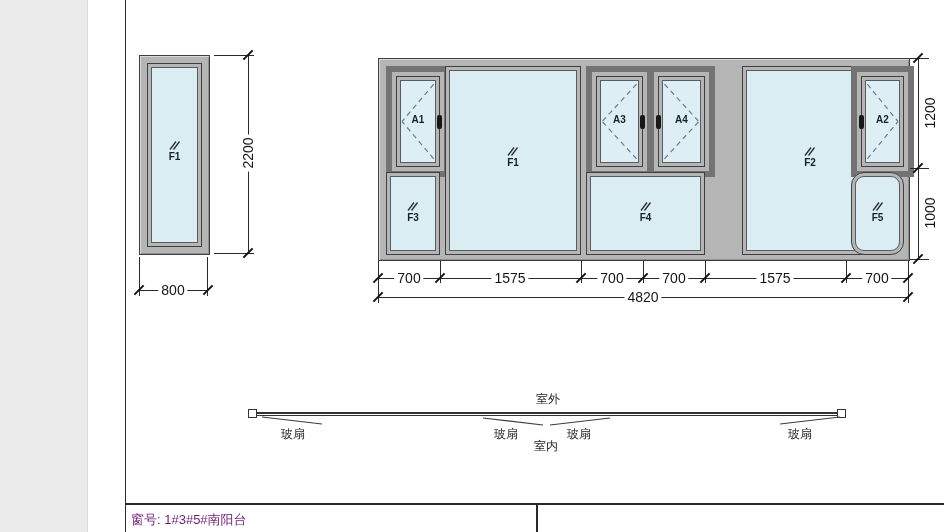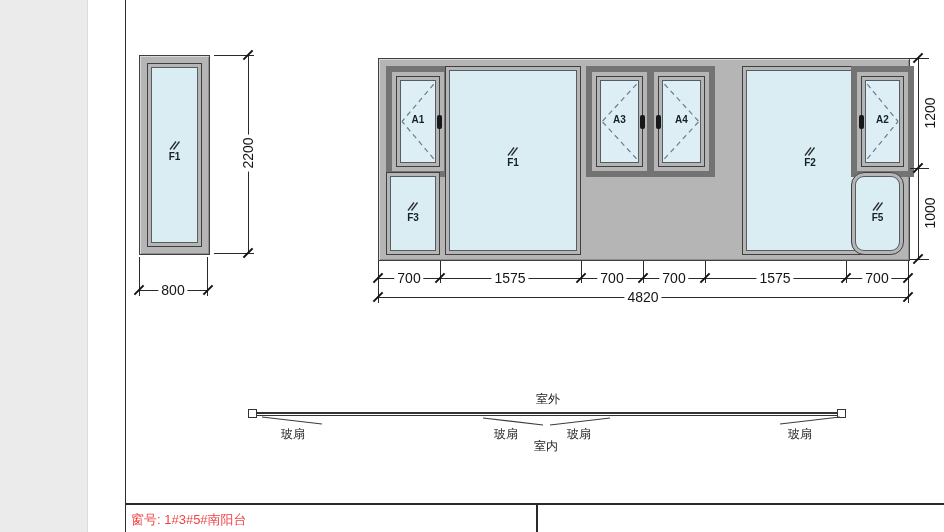--- a/index.html
+++ b/index.html
@@ -23,21 +23,21 @@
                        inset 0 0 0 8px #b5b5b5, inset 0 0 0 9px #565c61;}
   .plabel{position:absolute;left:50%;top:48%;transform:translate(-50%,-50%);
           font-size:10px;font-weight:bold;color:#16202b;text-align:center;line-height:1;}
   .glassicon{display:block;margin:0 auto 1px auto;}
   .handle{position:absolute;width:5px;height:14px;background:#17181a;border-radius:2px;
           top:50%;transform:translateY(-50%);}
   .dashsvg{position:absolute;left:9px;top:9px;right:9px;bottom:9px;width:calc(100% - 18px);height:calc(100% - 18px);}
   .cnlabel{position:absolute;transform:translate(-50%,-50%);font-size:12px;color:#1c1c1c;white-space:nowrap;line-height:1;}
   .plansq{position:absolute;width:9px;height:9px;background:#fff;border:1.5px solid #333;box-sizing:border-box;}
   .planline{position:absolute;box-sizing:border-box;background:#fff;border-top:2px solid #333;border-bottom:1px solid #333;}
-  .titletext{position:absolute;font-size:13px;color:#ef4444;white-space:nowrap;}
+  .titletext{position:absolute;font-size:13px;color:#701a75;white-space:nowrap;}
 </style>
 </head>
 <body>
 
 <div class="screen">
 
   <div class="gutter"></div>
 
   <div class="vline" style="left:125px;top:0;height:532px;"></div>
 
@@ -115,20 +115,29 @@
       <svg class="dashsvg">
         <line x1="4%" y1="4%" x2="97%" y2="50%" stroke="#6b7d8a" stroke-width="1.2" stroke-dasharray="5 4"></line>
         <line x1="4%" y1="96%" x2="97%" y2="50%" stroke="#6b7d8a" stroke-width="1.2" stroke-dasharray="5 4"></line>
       </svg>
       <div class="handle" style="left:2px;"></div>
       <div class="plabel">
         <span>A4</span>
       </div>
     </div>
 
+    <div class="pane fixpane" style="left:207px;top:113px;width:117px;height:81px;">
+      <div class="plabel">
+        <svg class="glassicon" width="12" height="10" viewBox="0 0 12 10">
+          <line x1="1" y1="9" x2="7" y2="1" stroke="#2a2a2a" stroke-width="1.3"></line>
+          <line x1="4.5" y1="9" x2="10.5" y2="1" stroke="#2a2a2a" stroke-width="1.3"></line>
+        </svg>
+        <span>F4</span>
+      </div>
+    </div>
 
     <div class="pane fixpane" style="left:331px;top:7px;width:134px;height:187px;margin-left:32px;">
       <div class="plabel">
         <svg class="glassicon" width="12" height="10" viewBox="0 0 12 10">
           <line x1="1" y1="9" x2="7" y2="1" stroke="#2a2a2a" stroke-width="1.3"></line>
           <line x1="4.5" y1="9" x2="10.5" y2="1" stroke="#2a2a2a" stroke-width="1.3"></line>
         </svg>
         <span>F2</span>
       </div>
     </div>

